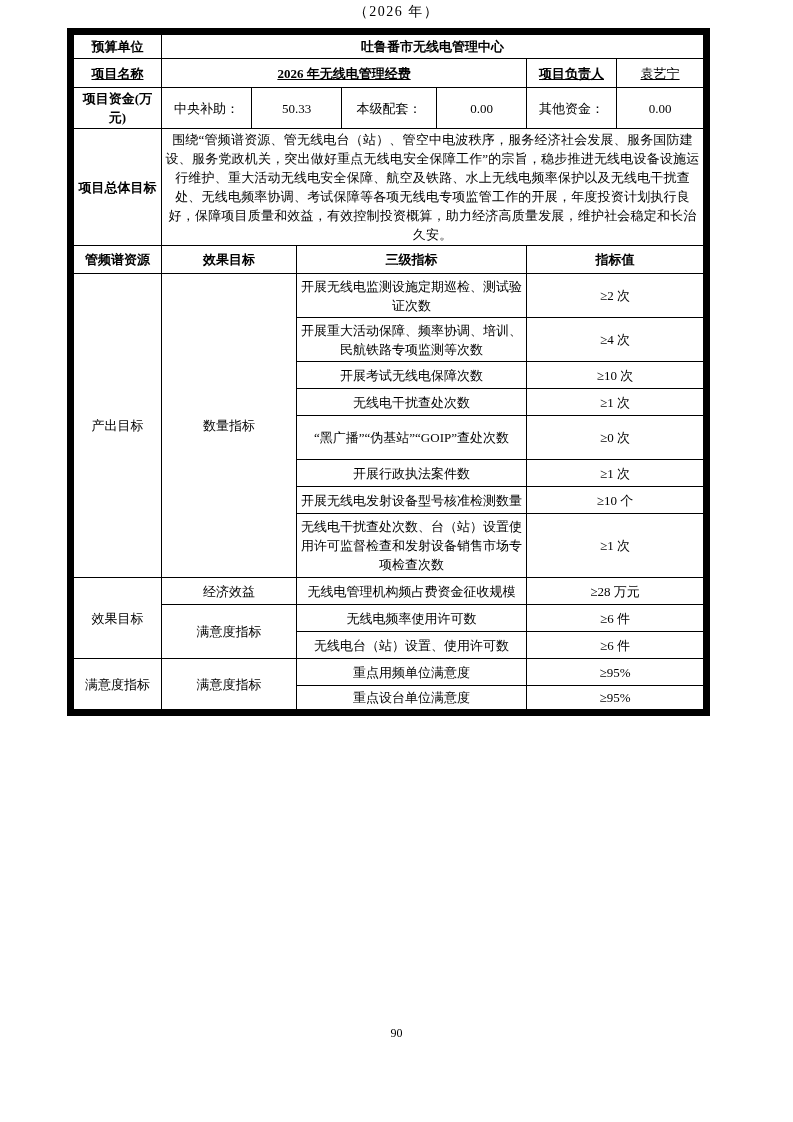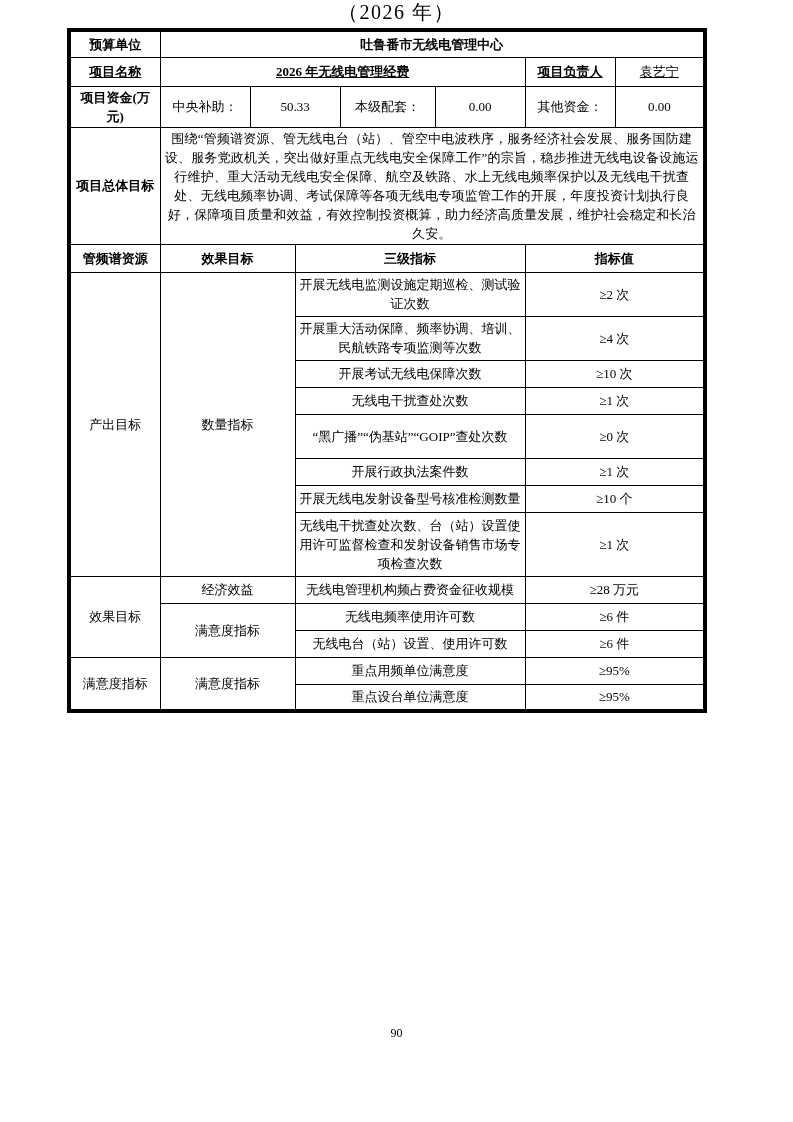--- a/index.html
+++ b/index.html
@@ -19,31 +19,31 @@
     padding-top: 84px;
     text-align: center;
     font-size: 19px;
     font-weight: bold;
     letter-spacing: 1px;
     line-height: 26px;
   }
   .doc-subtitle {
     margin-top: 3px;
     text-align: center;
-    font-size: 20px;
+    font-size: 14px;
     letter-spacing: 1.5px;
     line-height: 18px;
   }
   table.perf {
     table-layout: fixed;
     border-collapse: collapse;
     width: 636px;
     margin-left: 67px;
     margin-top: 7px;
-    border: 4px solid #000000;
+    border: 7px solid #000000;
     padding-left: 17px;
   }
   table.perf td {
     border: 1px solid #000;
     padding: 1px 3px;
     text-align: center;
     vertical-align: middle;
     font-size: 13px;
     line-height: 19px;
     overflow: hidden;

